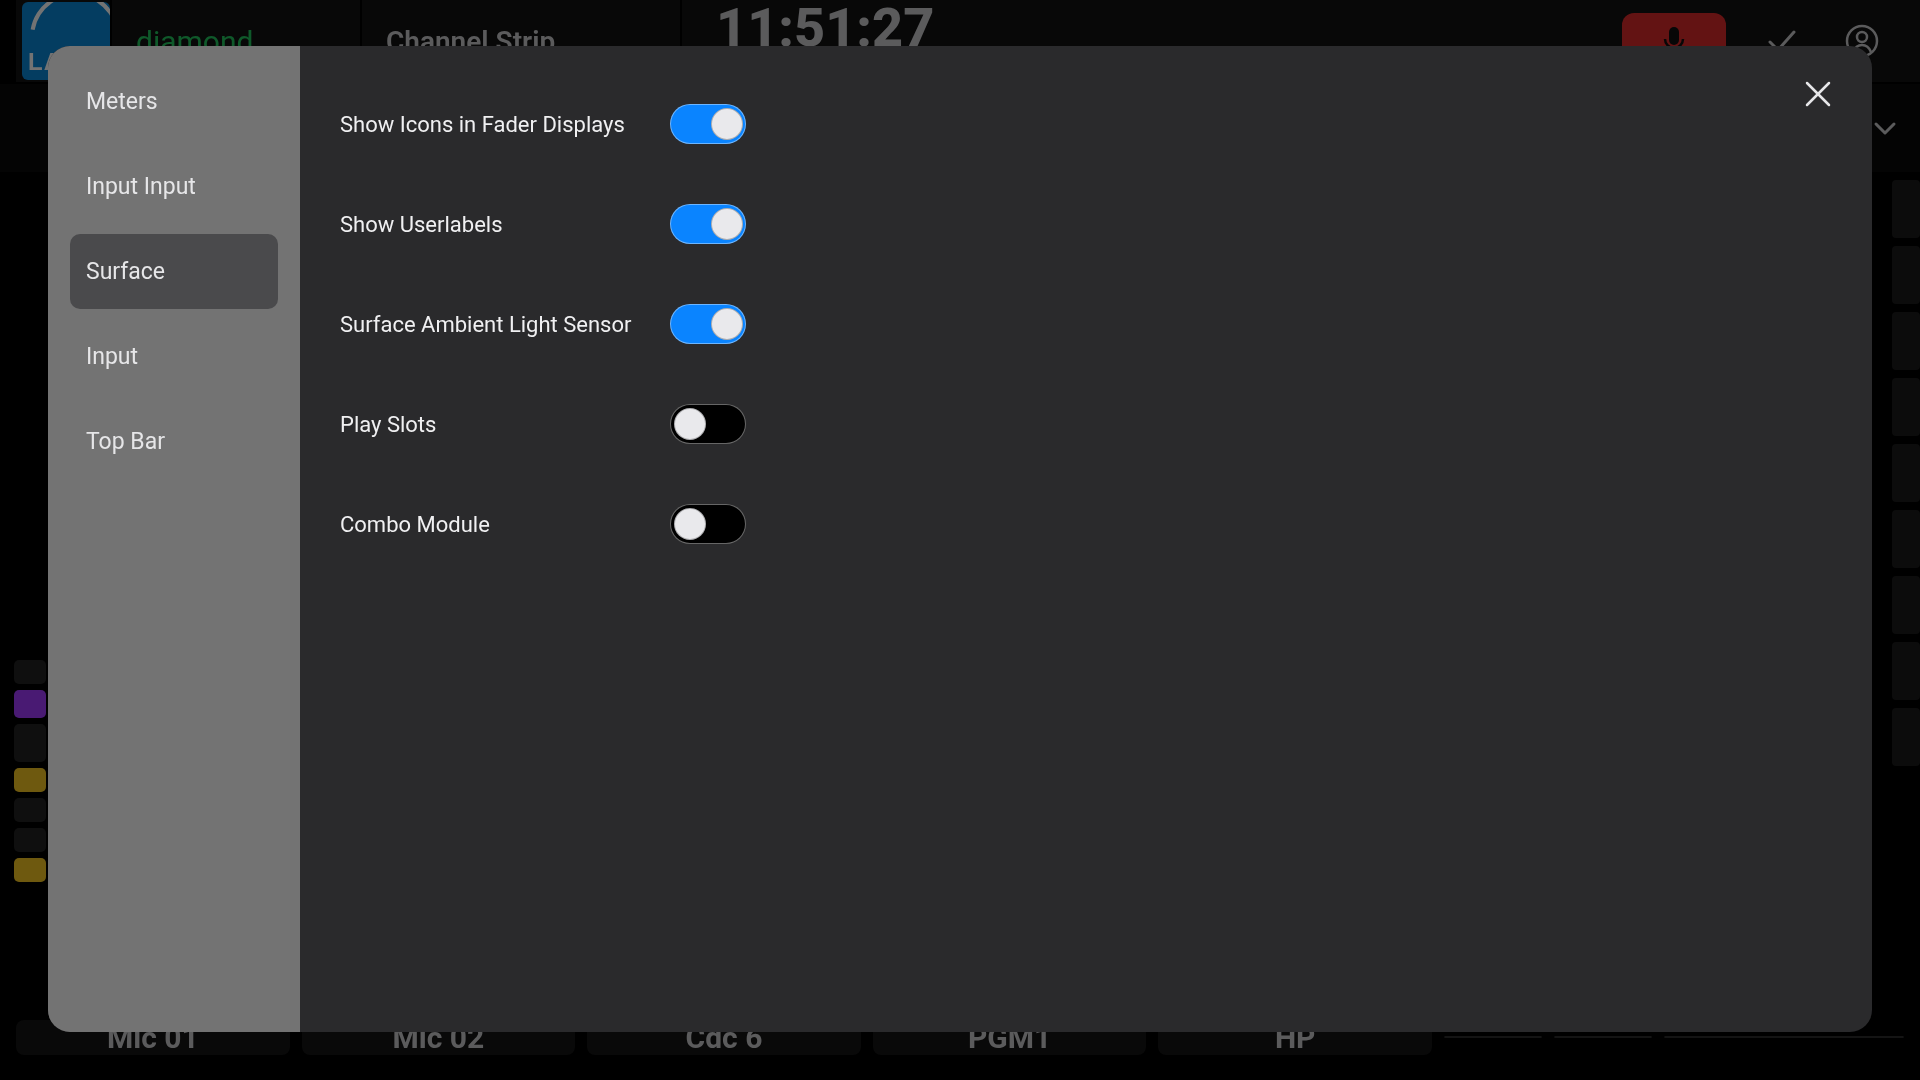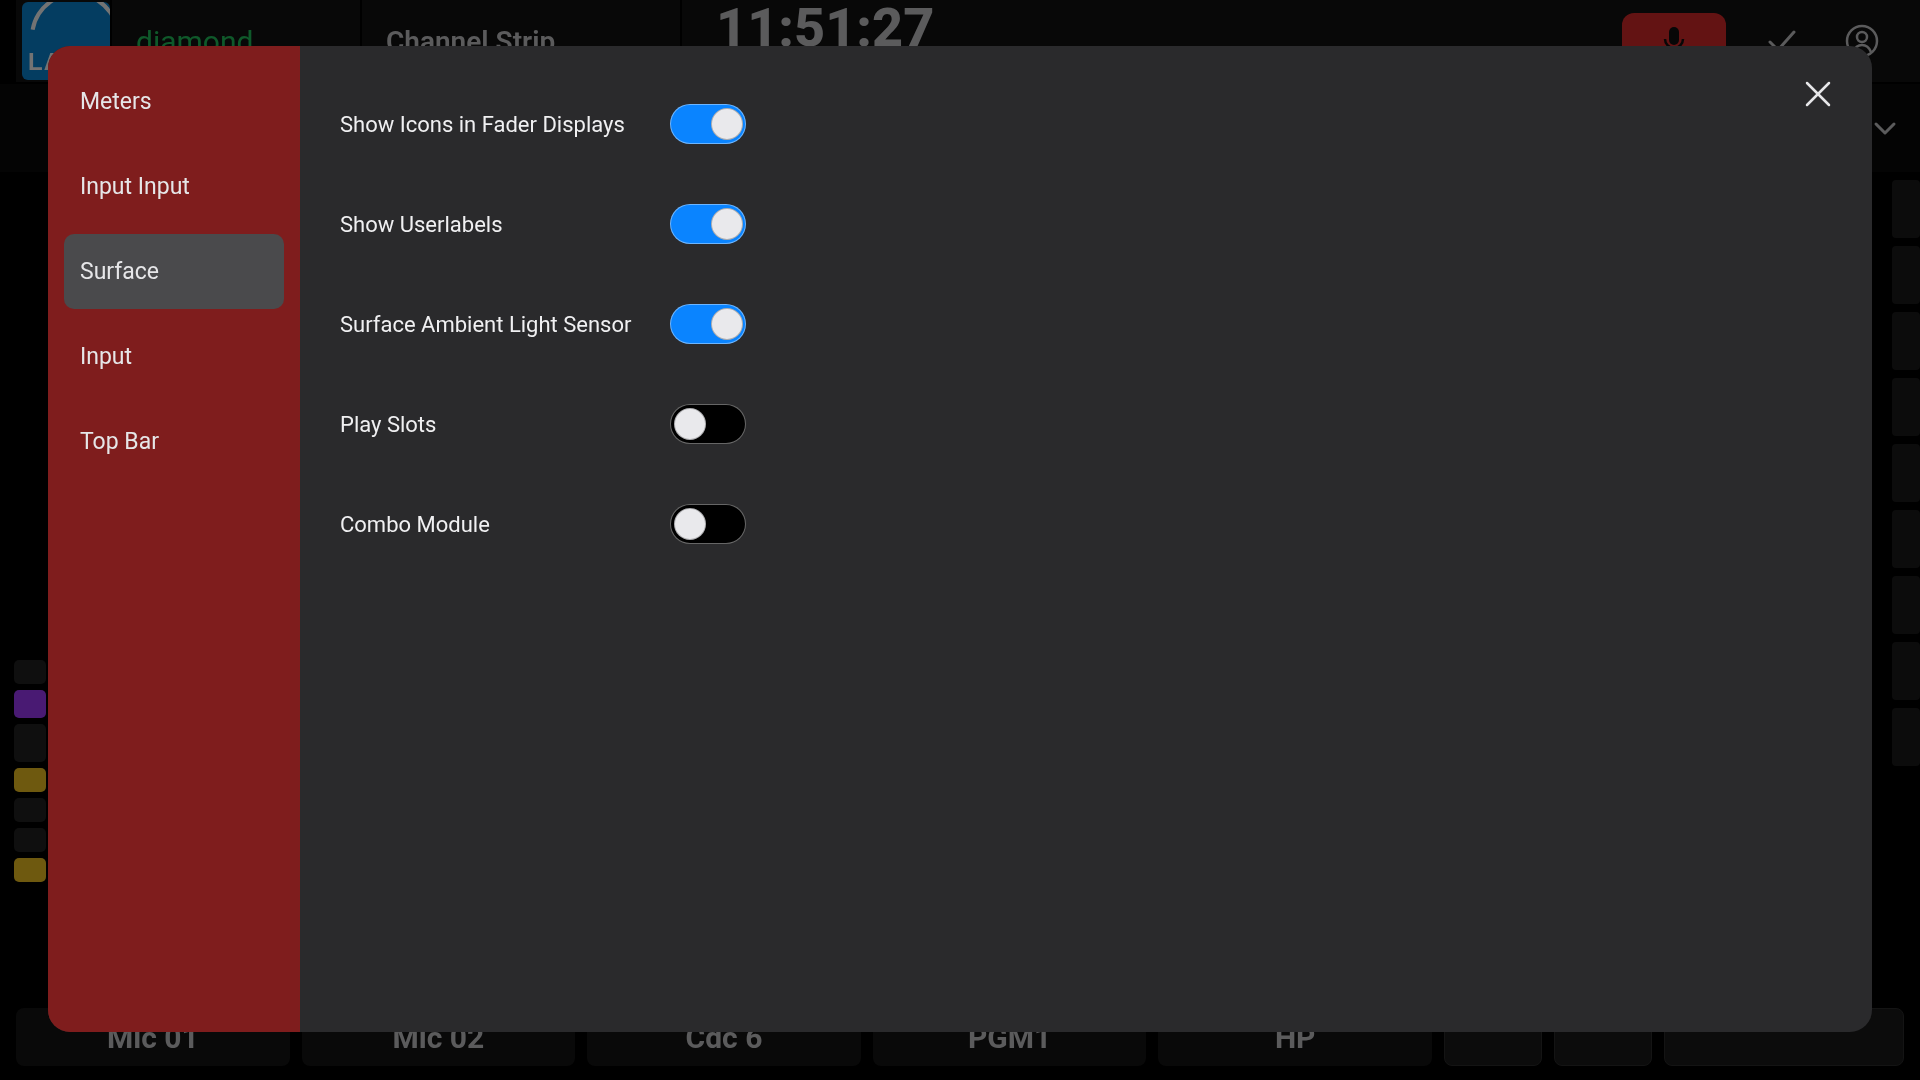--- a/index.html
+++ b/index.html
@@ -112,20 +112,21 @@
 
   
   .bottombar {
     position: absolute;
     bottom: 0; left: 0; right: 0;
     height: 80px;
     display: flex;
     gap: 12px;
     padding: 8px 16px 14px 16px;
     z-index: 1;
+    align-items: center;
   }
   .bb-chip {
     flex: 1;
     background: #151515;
     border-radius: 8px;
     display: flex;
     align-items: center;
     justify-content: center;
     color: #c9c9cc;
     font-size: 30px;
@@ -181,22 +182,22 @@
     bottom: 48px;
     background: #2a2a2c;
     border-radius: 22px;
     z-index: 3;
     display: flex;
     overflow: hidden;
   }
 
   .modal-sidebar {
     width: 252px;
-    background: #7f1d1d;
-    padding: 18px 16px;
+    background: #737373;
+    padding: 18px 22px;
     display: flex;
     flex-direction: column;
     gap: 10px;
   }
   .nav-item {
     padding: 24px 16px;
     font-size: 23px;
     color: #e6e6e8;
     border-radius: 10px;
     cursor: pointer;

